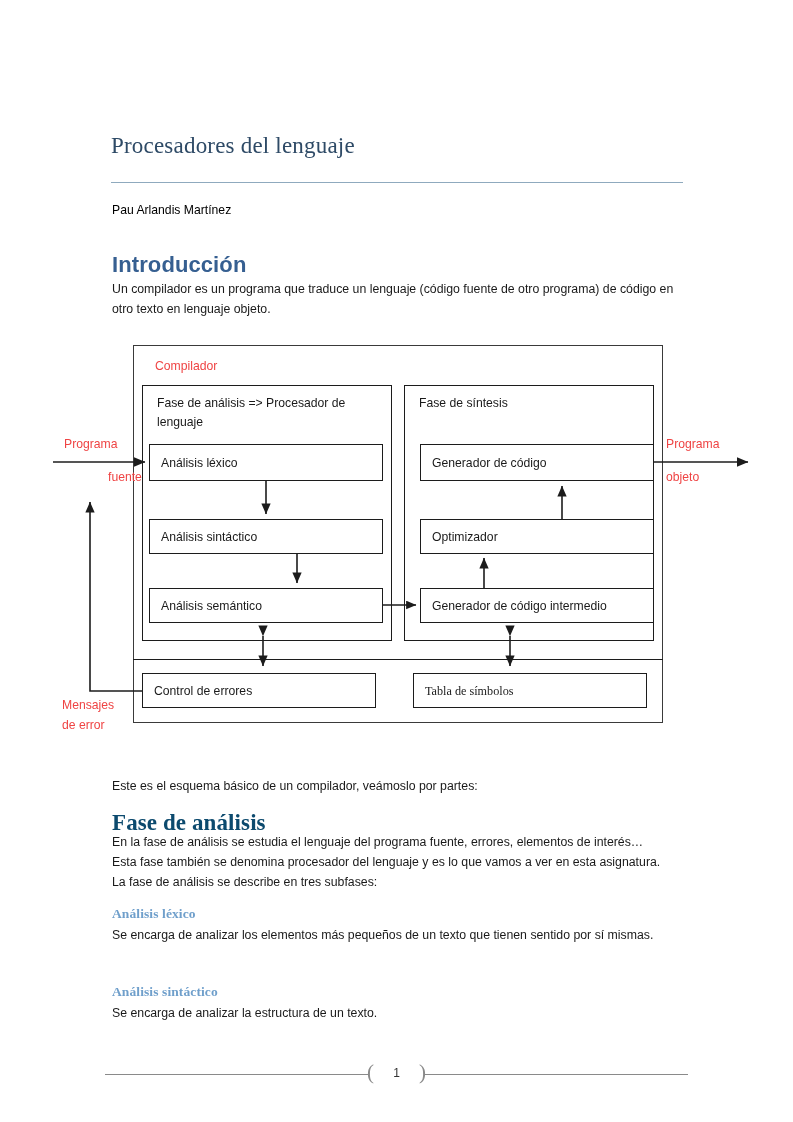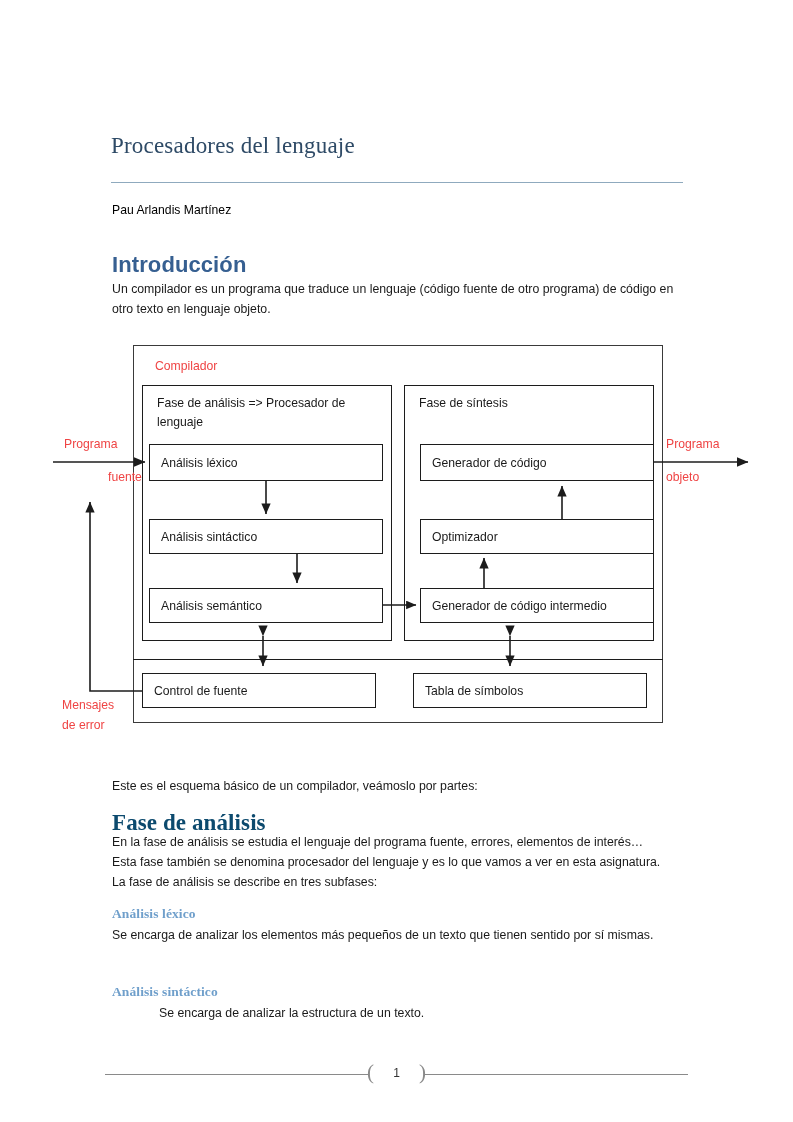--- a/index.html
+++ b/index.html
@@ -201,23 +201,23 @@
     <div class="dbox" style="left:420px; top:519px; width:234px; height:35px;">
       <div class="dbox-label">Optimizador</div>
     </div>
     <div class="dbox" style="left:420px; top:588px; width:234px; height:35px;">
       <div class="dbox-label">Generador de código intermedio</div>
     </div>
 
     <div style="position:absolute; left:133px; top:659px; width:530px; height:1.4px; background:#1c1c1c;"></div>
 
     <div class="dbox" style="left:142px; top:673px; width:234px; height:35px;">
-      <div class="dbox-label">Control de fuente</div>
-    </div>
-    <div class="dbox" style="left:413px; top:673px; width:234px; height:35px;">
+      <div class="dbox-label">Control de errores</div>
+    </div>
+    <div class="dbox" style="left:413px; top:673px; width:234px; height:35px;font-family:Liberation Serif, serif;">
       <div class="dbox-label">Tabla de símbolos</div>
     </div>
 
     <svg width="793" height="1122" style="position:absolute; left:0; top:0;">
       <defs>
         <marker id="ah" markerWidth="9" markerHeight="9" refX="7.4" refY="3.2" orient="auto" markerUnits="strokeWidth">
           <path d="M0,0 L7.6,3.2 L0,6.4 z" fill="#1c1c1c"></path>
         </marker>
         <marker id="ahs" markerWidth="8" markerHeight="8" refX="6.6" refY="2.9" orient="auto" markerUnits="strokeWidth">
           <path d="M0,0 L6.8,2.9 L0,5.8 z" fill="#1c1c1c"></path>
@@ -257,21 +257,21 @@
 
   <div class="para" style="top:777px; width:570px;">Este es el esquema básico de un compilador, veámoslo por partes:</div>
 
   <div class="h2-blue" style="top:810px;">Fase de análisis</div>
   <div class="para" style="top:833px; width:558px;">En la fase de análisis se estudia el lenguaje del programa fuente, errores, elementos de interés… Esta fase también se denomina procesador del lenguaje y es lo que vamos a ver en esta asignatura. La fase de análisis se describe en tres subfases:</div>
 
   <div class="h3-blue" style="top:906px;">Análisis léxico</div>
   <div class="para" style="top:926px; width:560px;">Se encarga de analizar los elementos más pequeños de un texto que tienen sentido por sí mismas.</div>
 
   <div class="h3-blue" style="top:984px;">Análisis sintáctico</div>
-  <div class="para" style="top:1004px; width:560px;margin-left:47px;">Se encarga de analizar la estructura de un texto.</div>
+  <div class="para" style="top:1004px; width:560px;">Se encarga de analizar la estructura de un texto.</div>
 
   <div class="footer-rule-left"></div>
   <div class="footer-rule-right"></div>
   <div class="footer-brace l">(</div>
   <div class="footer-num">1</div>
   <div class="footer-brace r">)</div>
 
 </div>
 
 </body></html>

